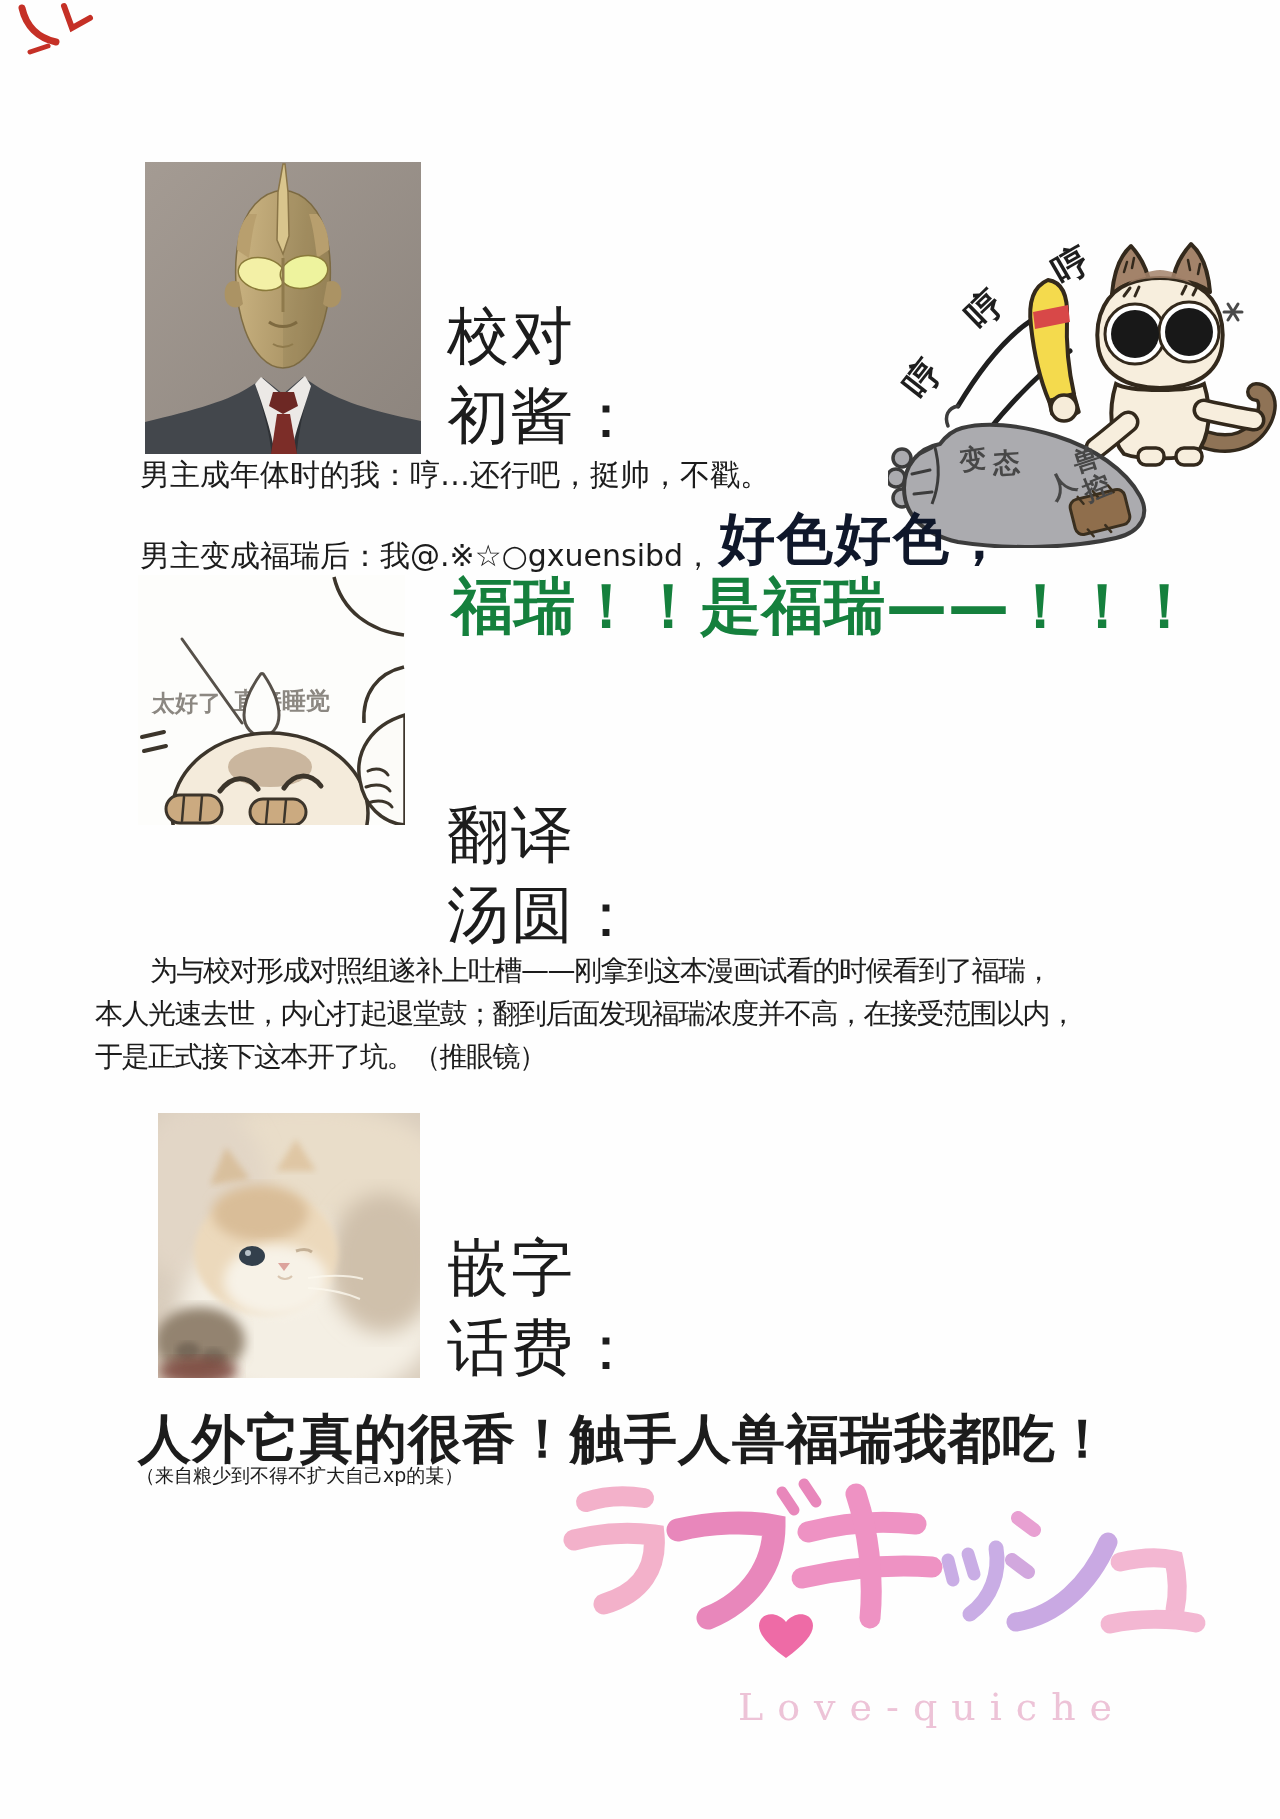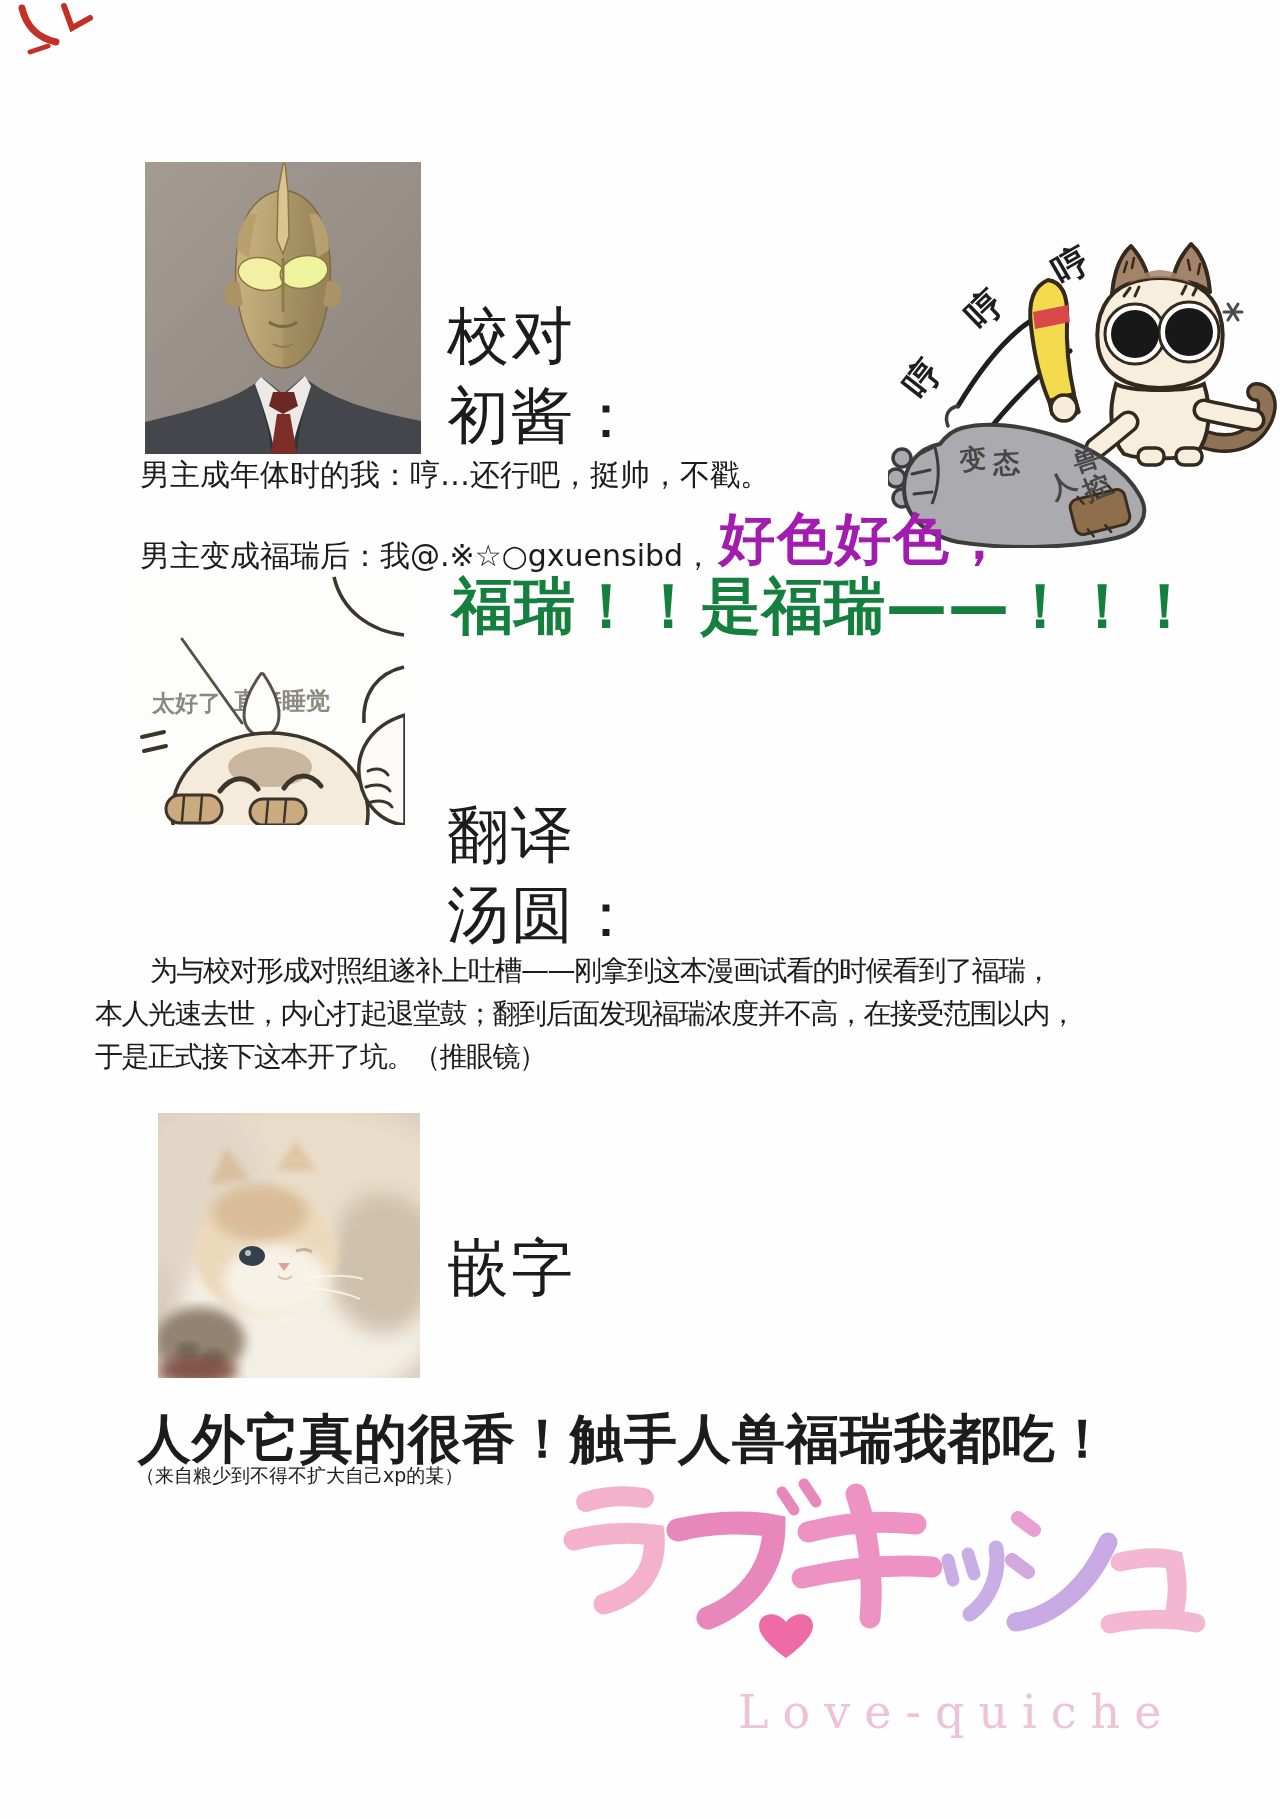--- a/index.html
+++ b/index.html
@@ -8,21 +8,21 @@
   .abs{position:absolute;}
   .nowrap{white-space:nowrap;line-height:1.25;}
   .role-block div{font-size:62px;font-weight:500;line-height:80px;letter-spacing:2px;white-space:nowrap;}
   .body-line{font-size:30px;font-weight:500;}
   .line2-row{display:flex;align-items:flex-end;gap:6px;}
   .hl-magenta{font-size:56px;font-weight:600;letter-spacing:2px;}
   .line3{font-size:61px;font-weight:600;letter-spacing:1px;}
   .para{font-size:28px;font-weight:500;letter-spacing:-1.5px;}
   .headline{font-size:53px;font-weight:700;letter-spacing:1px;}
   .note{font-size:19px;font-weight:500;}
-  .latin-logo{font-family:"DejaVu Serif",serif;font-size:46px;letter-spacing:14px;font-weight:400;}
+  .latin-logo{font-family:"DejaVu Serif",serif;font-size:38px;letter-spacing:14px;font-weight:400;}
   svg{display:block;}
   svg text{font-family:"DejaVu Sans",sans-serif;}
 </style>
 </head>
 <body>
 
 <div class="page">
 
   <svg class="abs" style="left:6px;top:0px" width="100" height="66" viewBox="0 0 100 66">
     <path d="M16,8 C20,26 32,38 50,42" stroke="#c53026" stroke-width="7" fill="none" stroke-linecap="round"></path>
@@ -136,21 +136,21 @@
         <text transform="translate(178,297) rotate(-28)">人</text>
         <text transform="translate(212,300) rotate(-22)">控</text>
       </g>
     </g>
   </svg>
 
   <div class="abs nowrap body-line" style="left:140px;top:456px">男主成年体时的我：哼…还行吧，挺帅，不戳。</div>
 
   <div class="abs line2-row" style="left:140px;top:504px">
     <span class="nowrap body-line">男主变成福瑞后：我@.※☆○gxuensibd，</span>
-    <span class="nowrap hl-magenta" style="color:#a21caf">好色好色，</span>
+    <span class="nowrap hl-magenta" style="color:#0f172a">好色好色，</span>
   </div>
 
   <div class="abs nowrap line3" style="left:452px;top:568px;color:#15803d">福瑞！！是福瑞——！！！</div>
 
   <svg class="abs" style="left:138px;top:575px" width="267" height="250" viewBox="0 0 267 250" aria-label="hamster-held-in-hand-meme">
     <rect x="0" y="0" width="267" height="250" fill="#fdfdfb"></rect>
     <path d="M196,2 C204,36 232,56 266,60" stroke="#3c352b" stroke-width="3.5" fill="none"></path>
     <path d="M266,92 C240,98 224,118 226,148" stroke="#3c352b" stroke-width="3.5" fill="none"></path>
     <text x="14" y="136" font-size="23" font-weight="600" fill="#8b8781">太好了</text>
     <text x="96" y="134" font-size="24" font-weight="600" fill="#8b8781">直接睡觉</text>
@@ -207,20 +207,21 @@
     <path d="M120,163 C124,167 130,167 134,163" stroke="#c4a98c" stroke-width="2" fill="none" opacity="0.6"></path>
     <path d="M150,165 C170,162 190,162 205,166 M150,175 C170,176 188,180 202,186" stroke="#fbf7ee" stroke-width="2" fill="none" opacity="0.8"></path>
     <ellipse cx="42" cy="228" rx="45" ry="34" fill="#93836f" filter="url(#b6)"></ellipse>
     <ellipse cx="30" cy="238" rx="12" ry="9" fill="#6f6252" filter="url(#b3)" opacity="0.8"></ellipse>
     <ellipse cx="55" cy="244" rx="12" ry="9" fill="#6f6252" filter="url(#b3)" opacity="0.7"></ellipse>
     <ellipse cx="40" cy="258" rx="40" ry="14" fill="#7e4a40" filter="url(#b6)" opacity="0.85"></ellipse>
   </svg>
 
   <div class="abs role-block" style="left:447px;top:1228px">
     <div>嵌字</div>
+    <div>话费：</div>
   </div>
 
   <div class="abs nowrap headline" style="left:138px;top:1406px;z-index:2">人外它真的很香！触手人兽福瑞我都吃！</div>
   <div class="abs nowrap note" style="left:136px;top:1464px;z-index:2">（来自粮少到不得不扩大自己xp的某）</div>
 
   <svg class="abs" style="left:550px;top:1466px;z-index:1" width="660" height="230" viewBox="0 0 660 230" aria-label="ラブキッシュ">
     <g fill="none" stroke-linecap="round">
 
       <path d="M36,36 C54,30 76,29 94,32" stroke="#f3b1ca" stroke-width="20"></path>
       <path d="M24,74 C52,67 80,66 104,69 C107,101 92,127 54,138" stroke="#f3b1ca" stroke-width="21"></path>

